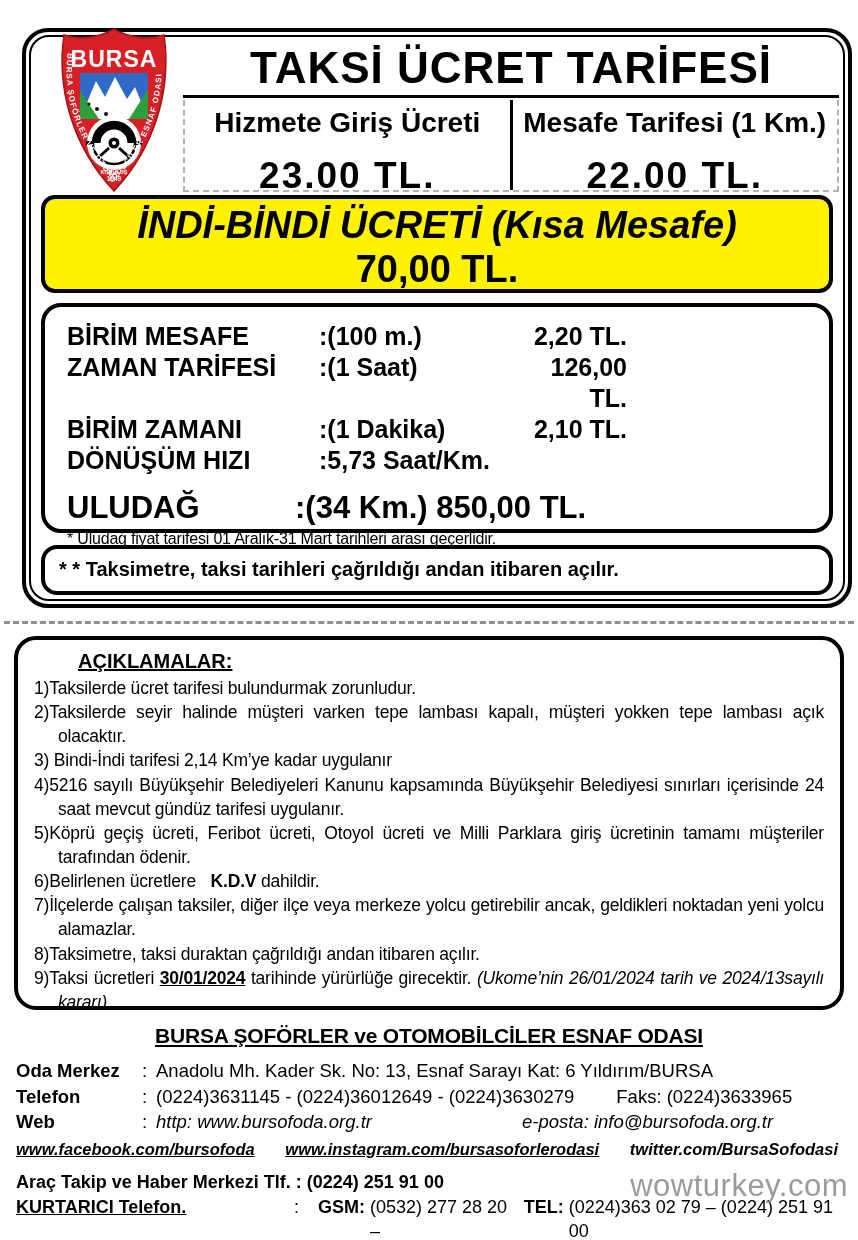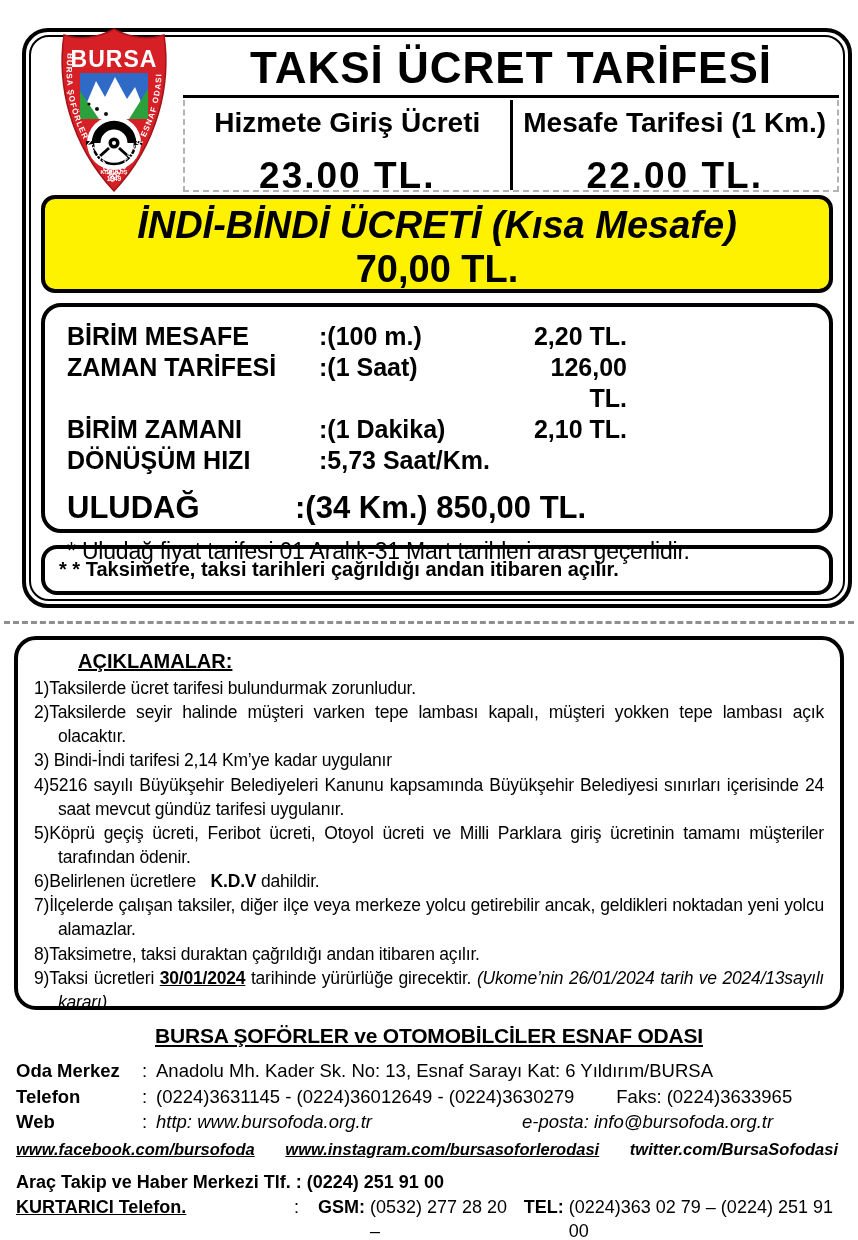--- a/index.html
+++ b/index.html
@@ -50,21 +50,21 @@
   .rates-box {
     position: absolute; left: 10px; right: 10px; top: 266px; height: 230px;
     border: 4px solid #000; border-radius: 20px; padding: 14px 12px 0 22px;
   }
   .rate-row { display: flex; font-weight: bold; font-size: 25px; line-height: 31px; gap: 24px; }
   .rate-label { width: 228px; }
   .rate-unit  { width: 172px; }
   .rate-value { width: 112px; text-align: right; }
   .uludag-row { display: flex; font-weight: bold; font-size: 31px; line-height: 36px; margin-top: 14px; }
   .uludag-label { width: 228px; }
-  .uludag-note { margin-top: 12px; font-size: 23px; font-weight: normal; letter-spacing: -0.2px; }
+  .uludag-note { margin-top: 4px; font-size: 16px; font-weight: normal; letter-spacing: -0.2px; }
 
   .taks-box {
     position: absolute; left: 10px; right: 10px; top: 508px; height: 50px;
     border: 4px solid #000; border-radius: 16px; padding: 9px 14px;
     font-size: 20px; font-weight: bold;
   }
 
   
   .dashed-sep { position: absolute; left: 4px; right: 4px; top: 621px; border-top: 3px dashed #8f8f8f; }
 
@@ -265,14 +265,15 @@
     <div class="rescue-row">
       <span class="rescue-label">KURTARICI Telefon.</span>
       <span class="frow-sep">:</span>
       <span class="bold">GSM:</span>&nbsp;
       <span>(0532) 277 28 20 – </span>
       <span class="bold">TEL:</span>&nbsp;
       <span>(0224)363 02 79 – (0224) 251 91 00</span>
     </div>
   </div>
 
+  <div class="watermark">wowturkey.com</div>
 
 </div>
 
 </body></html>

